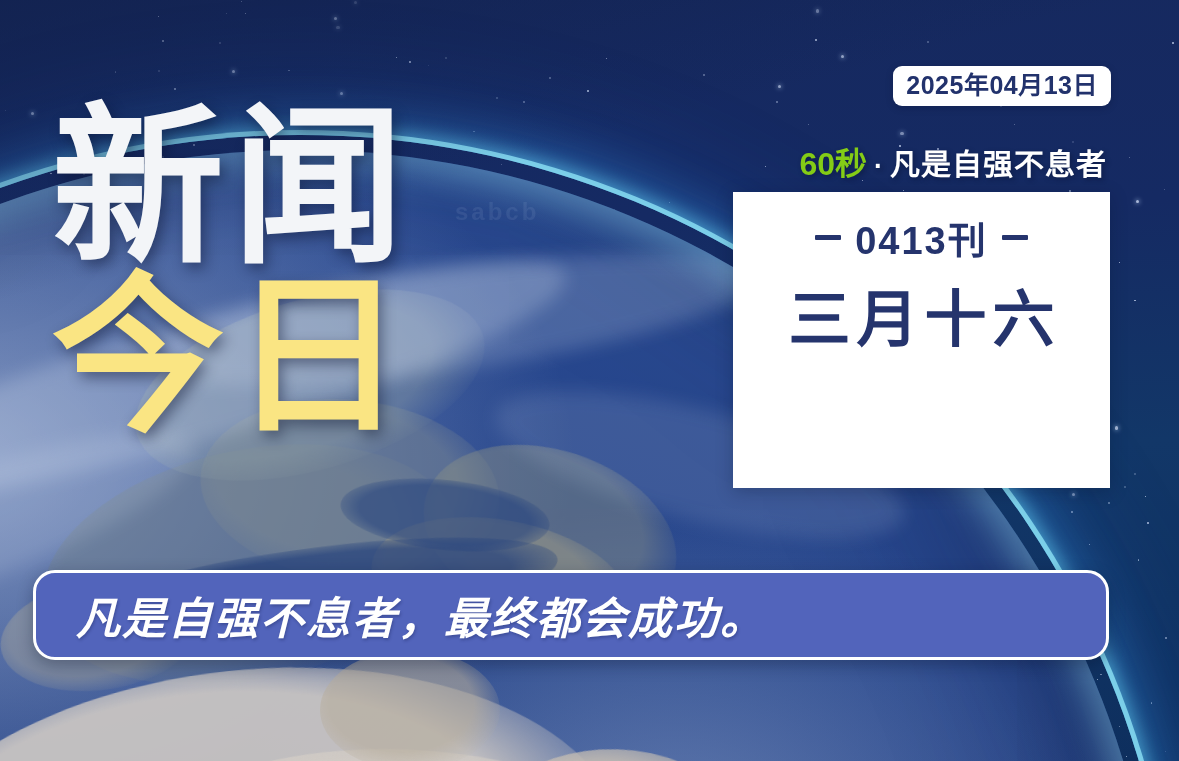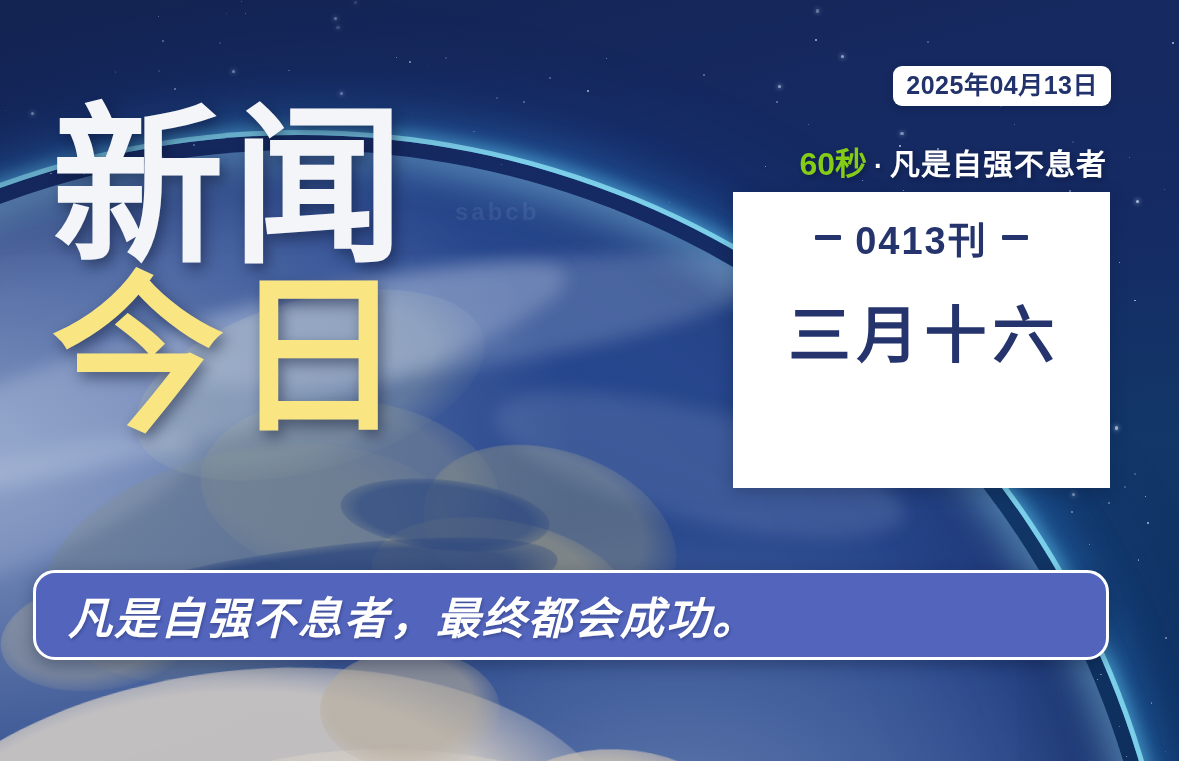--- a/index.html
+++ b/index.html
@@ -231,21 +231,21 @@
     font-weight: 700;
     letter-spacing: 9px;
     margin-top: 14px;
     text-indent: 9px;
     line-height: 1;
   }
   .card-lunar {
     font-size: 62px;
     font-weight: 700;
     letter-spacing: 6px;
-    margin-top: 40px;
+    margin-top: 24px;
     text-indent: 6px;
     line-height: 1;
   }
 
   
   .quote-banner {
     position: absolute;
     left: 33px;
     top: 570px;
     width: 1076px;
@@ -257,21 +257,21 @@
     display: flex;
     align-items: center;
     box-shadow: 0 5px 16px rgba(6,14,40,.32);
   }
   .quote-text {
     color: #ffffff;
     font-size: 44px;
     font-weight: 700;
     font-style: italic;
     letter-spacing: 2px;
-    padding-left: 32px;
+    padding-left: 40px;
     white-space: nowrap;
     text-shadow: 1px 2px 3px rgba(20,30,80,.30);
   }
 </style>
 </head>
 <body>
 
 <div class="poster">
 
   <div class="space-bg"></div>

